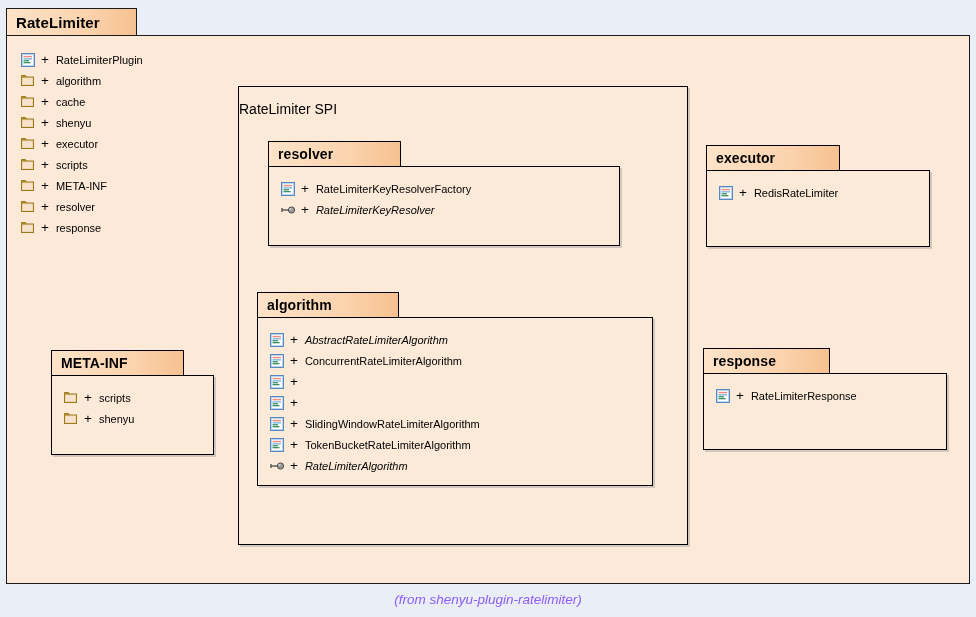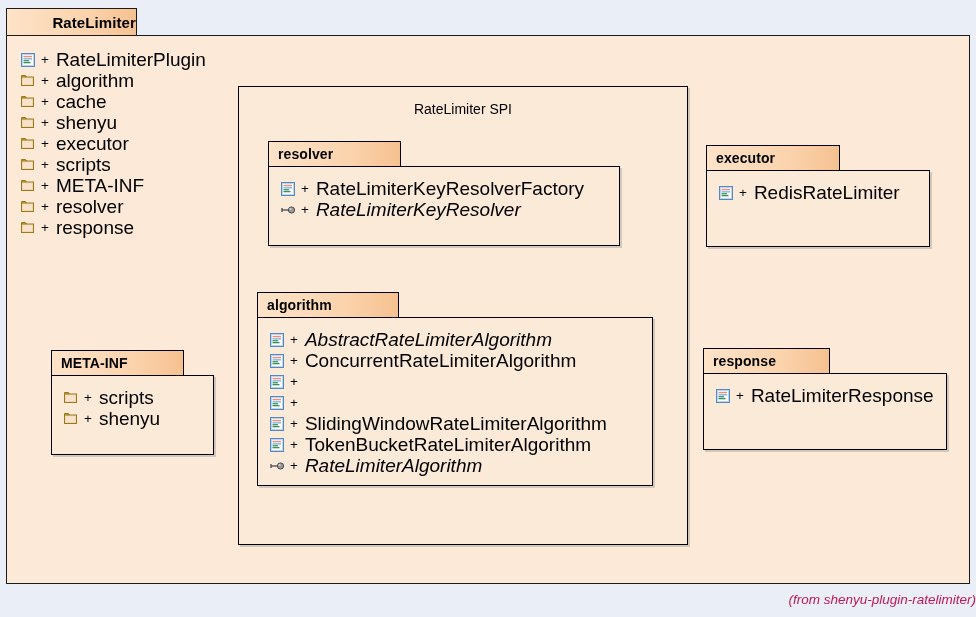--- a/index.html
+++ b/index.html
@@ -49,53 +49,52 @@
   }
 
   
   .pkg-root > .pkg-body {
     box-shadow: none;
     background: #fce9d8;
     border: 1px solid #1b1b1b;
   }
   .pkg-root > .pkg-tab {
     border: 1px solid #1b1b1b;
-    justify-content: flex-end;
   }
 
   
   .frame {
     position: absolute;
     box-sizing: border-box;
     border: 1px solid #000;
     background: #fcead9;
     box-shadow: 2px 2px 0 rgba(120,120,120,0.30);
   }
   .frame-title {
     position: absolute;
     width: 100%;
-    text-align: center;
+    text-align: left;
     font-size: 14px;
     color: #000;
   }
 
   
   .members {
     position: absolute;
     left: 0; top: 0;
     padding: 6px 0 0 8px;
   }
   .row {
     display: flex;
     align-items: center;
     height: 21px;
     white-space: nowrap;
   }
   .row .lbl {
-    font-size: 19px;
+    font-size: 11px;
     color: #000;
     margin-left: 7px;
   }
   .row .lbl.italic { font-style: italic; }
   .row .plus {
     font-size: 13.5px;
     color: #000;
     margin-left: 6px;
   }
 
@@ -106,24 +105,24 @@
     flex: 0 0 14px;
     position: relative;
     display: inline-block;
   }
   .icon svg { display: block; }
 
   
   .footer-note {
     position: absolute;
     width: 100%;
-    text-align: right;
+    text-align: center;
     font-style: italic;
     font-size: 13.5px;
-    color: #be185d;
+    color: #8b5cf6;
   }
 </style>
 </head>
 <body>
 
 <div id="canvas"></div>
 
 <div class="pkg pkg-root" style="left:6px; top:8px; width:964px; height:576px;">
   <div class="pkg-tab" style="left:0px; top:0px; width:131px; height:28px; font-size:15px;">
     <span>RateLimiter</span>

